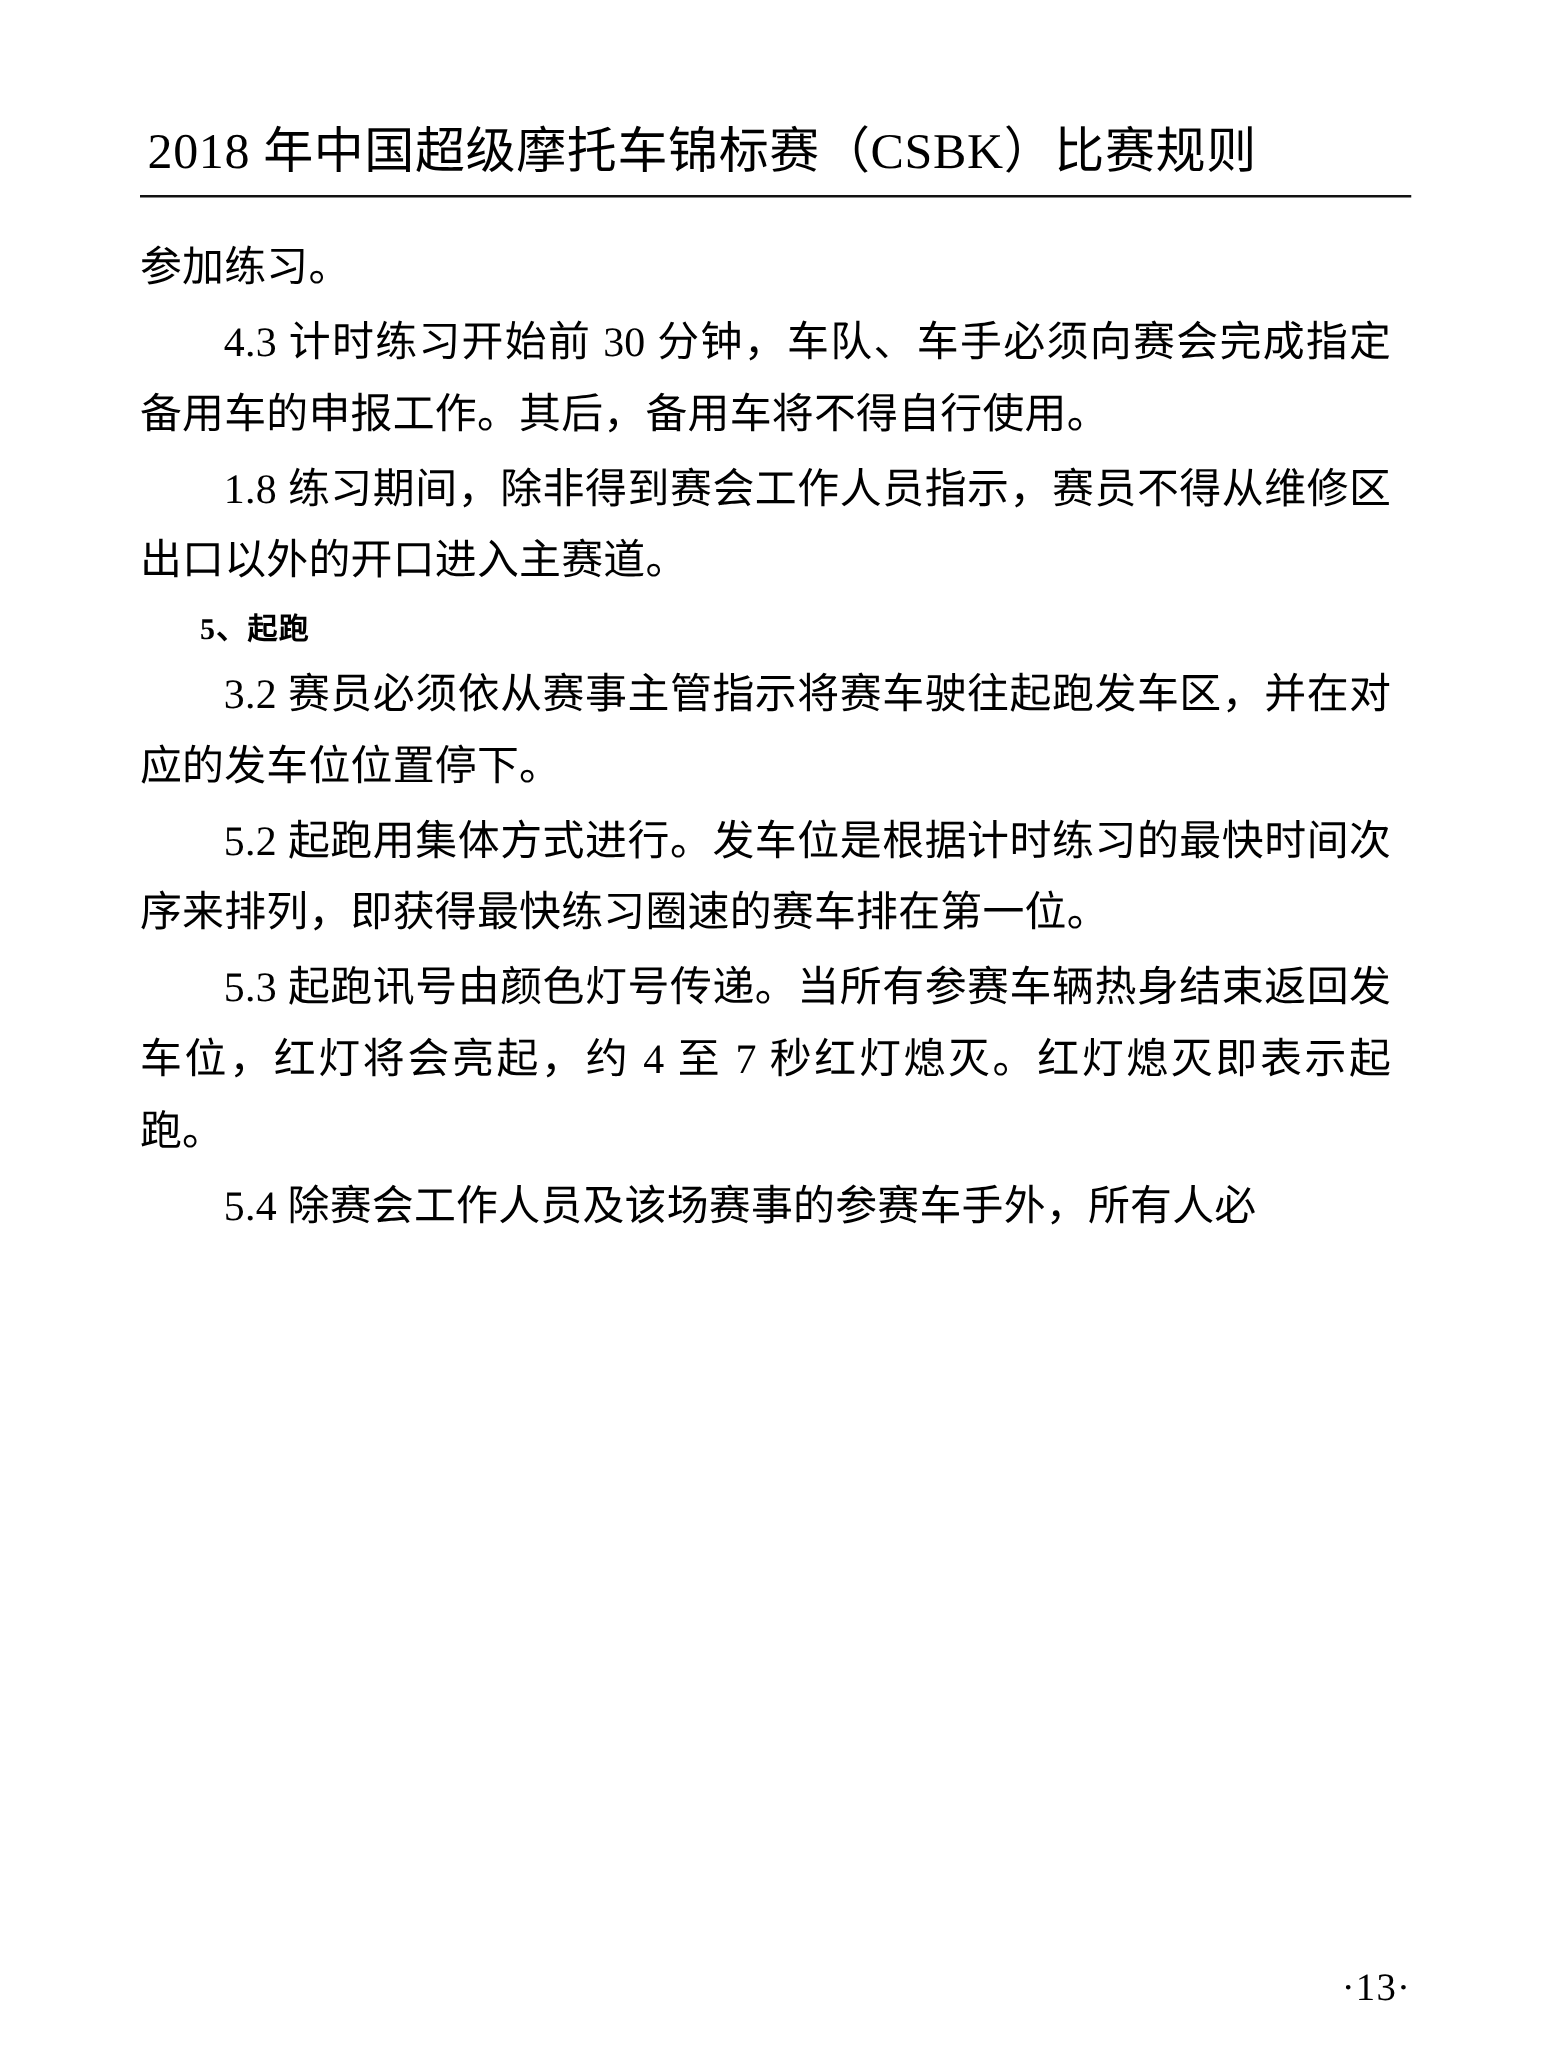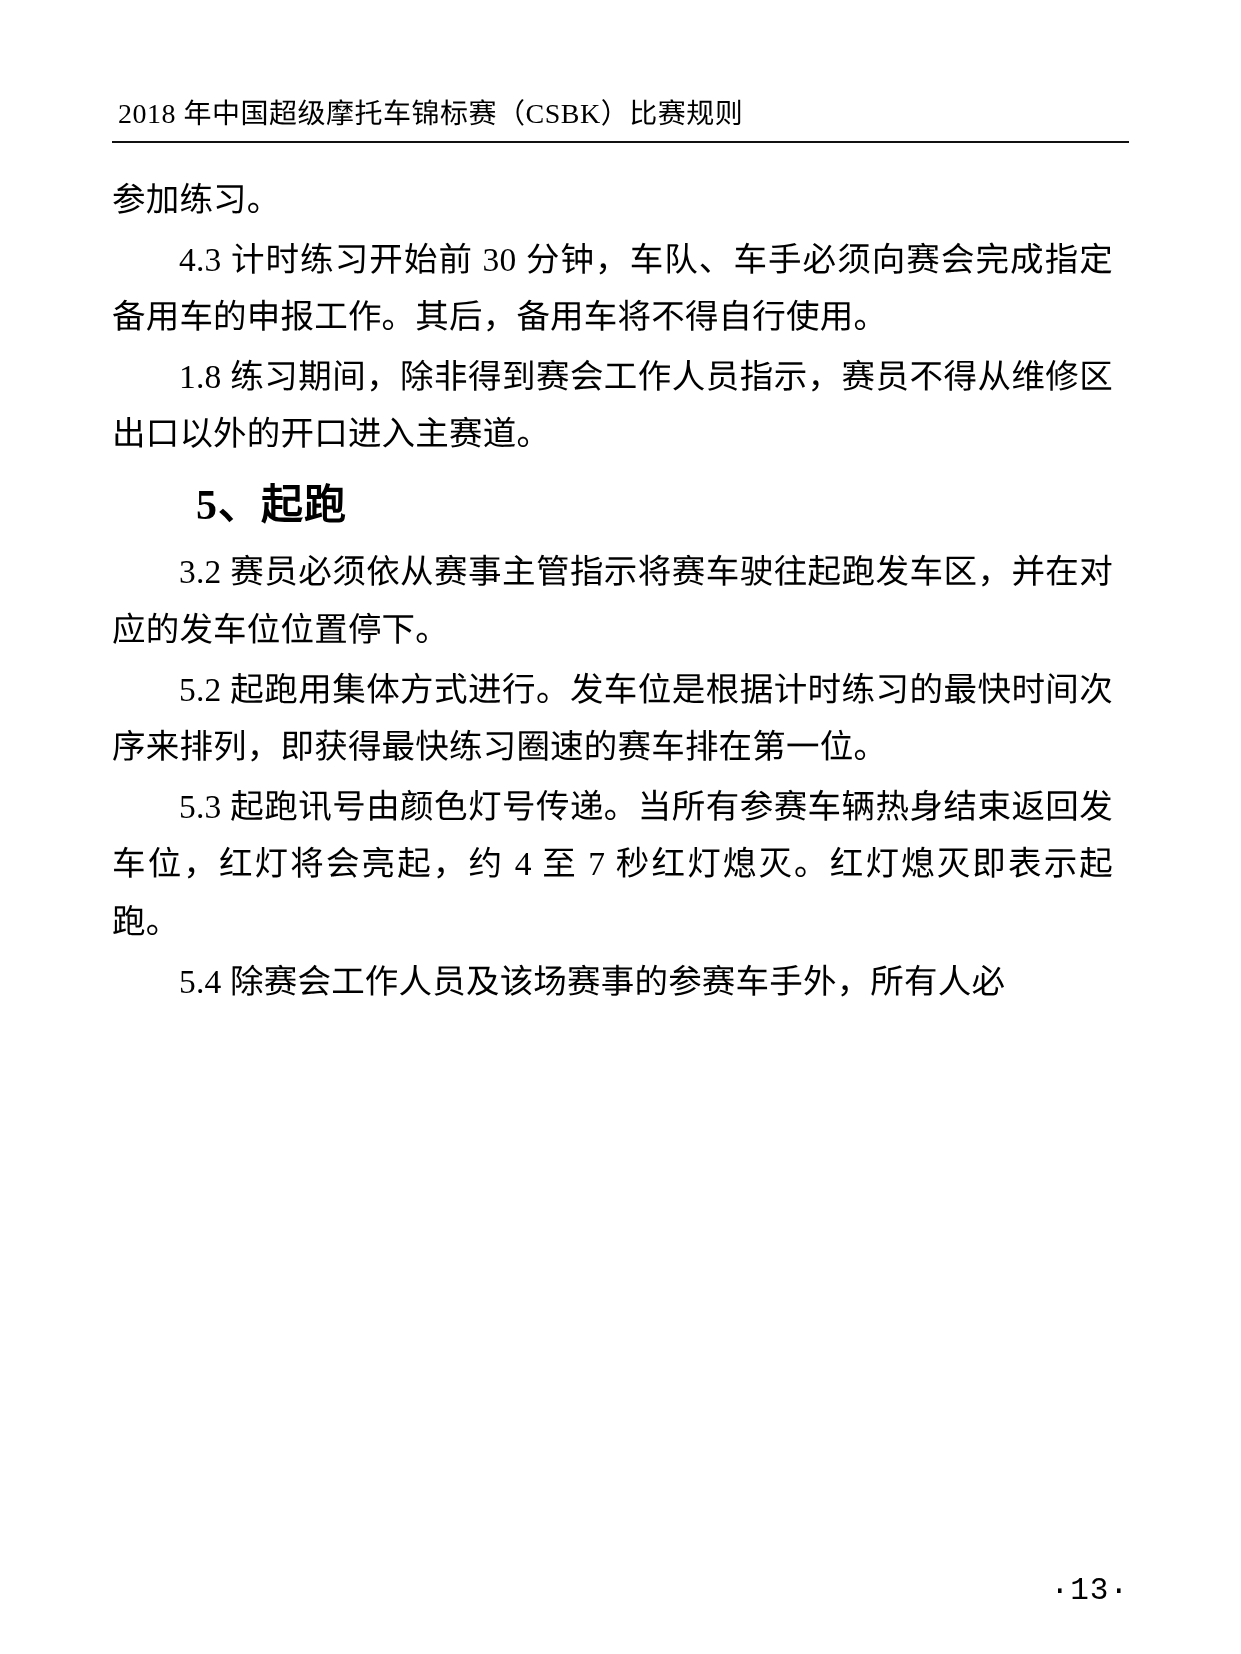--- a/index.html
+++ b/index.html
@@ -18,21 +18,21 @@
   .page {
     position: absolute;
     left: 0;
     top: 0;
     width: 1241px;
     height: 1654px;
     box-sizing: border-box;
     padding: 96px 112px 60px 112px;
   }
   .header {
-    font-size: 28px;
+    font-size: 40px;
     line-height: 1.25;
     letter-spacing: 0.5px;
     padding-left: 6px;
     padding-bottom: 10px;
     white-space: nowrap;
   }
   .header-rule {
     border-bottom: 2.5px solid #111111;
     margin-top: 0px;
     margin-bottom: 28px;
@@ -49,30 +49,29 @@
     margin: 0 16px 2px 0;
     text-indent: 0;
   }
   .para.indent {
     text-indent: 2em;
   }
   .section-title {
     margin: 6px 0 2px 0;
     text-indent: 2em;
     font-weight: bold;
-    font-size: 42px;
+    font-size: 24px;
     letter-spacing: 1px;
   }
   .footer {
     position: absolute;
     right: 112px;
     bottom: 46px;
     font-size: 31px;
     letter-spacing: 1px;
-    font-family: Liberation Mono, monospace;
   }
 </style>
 </head>
 <body>
 
 <div class="page">
 
   <div class="header">2018 年中国超级摩托车锦标赛（CSBK）比赛规则</div>
   <div class="header-rule"></div>
 

